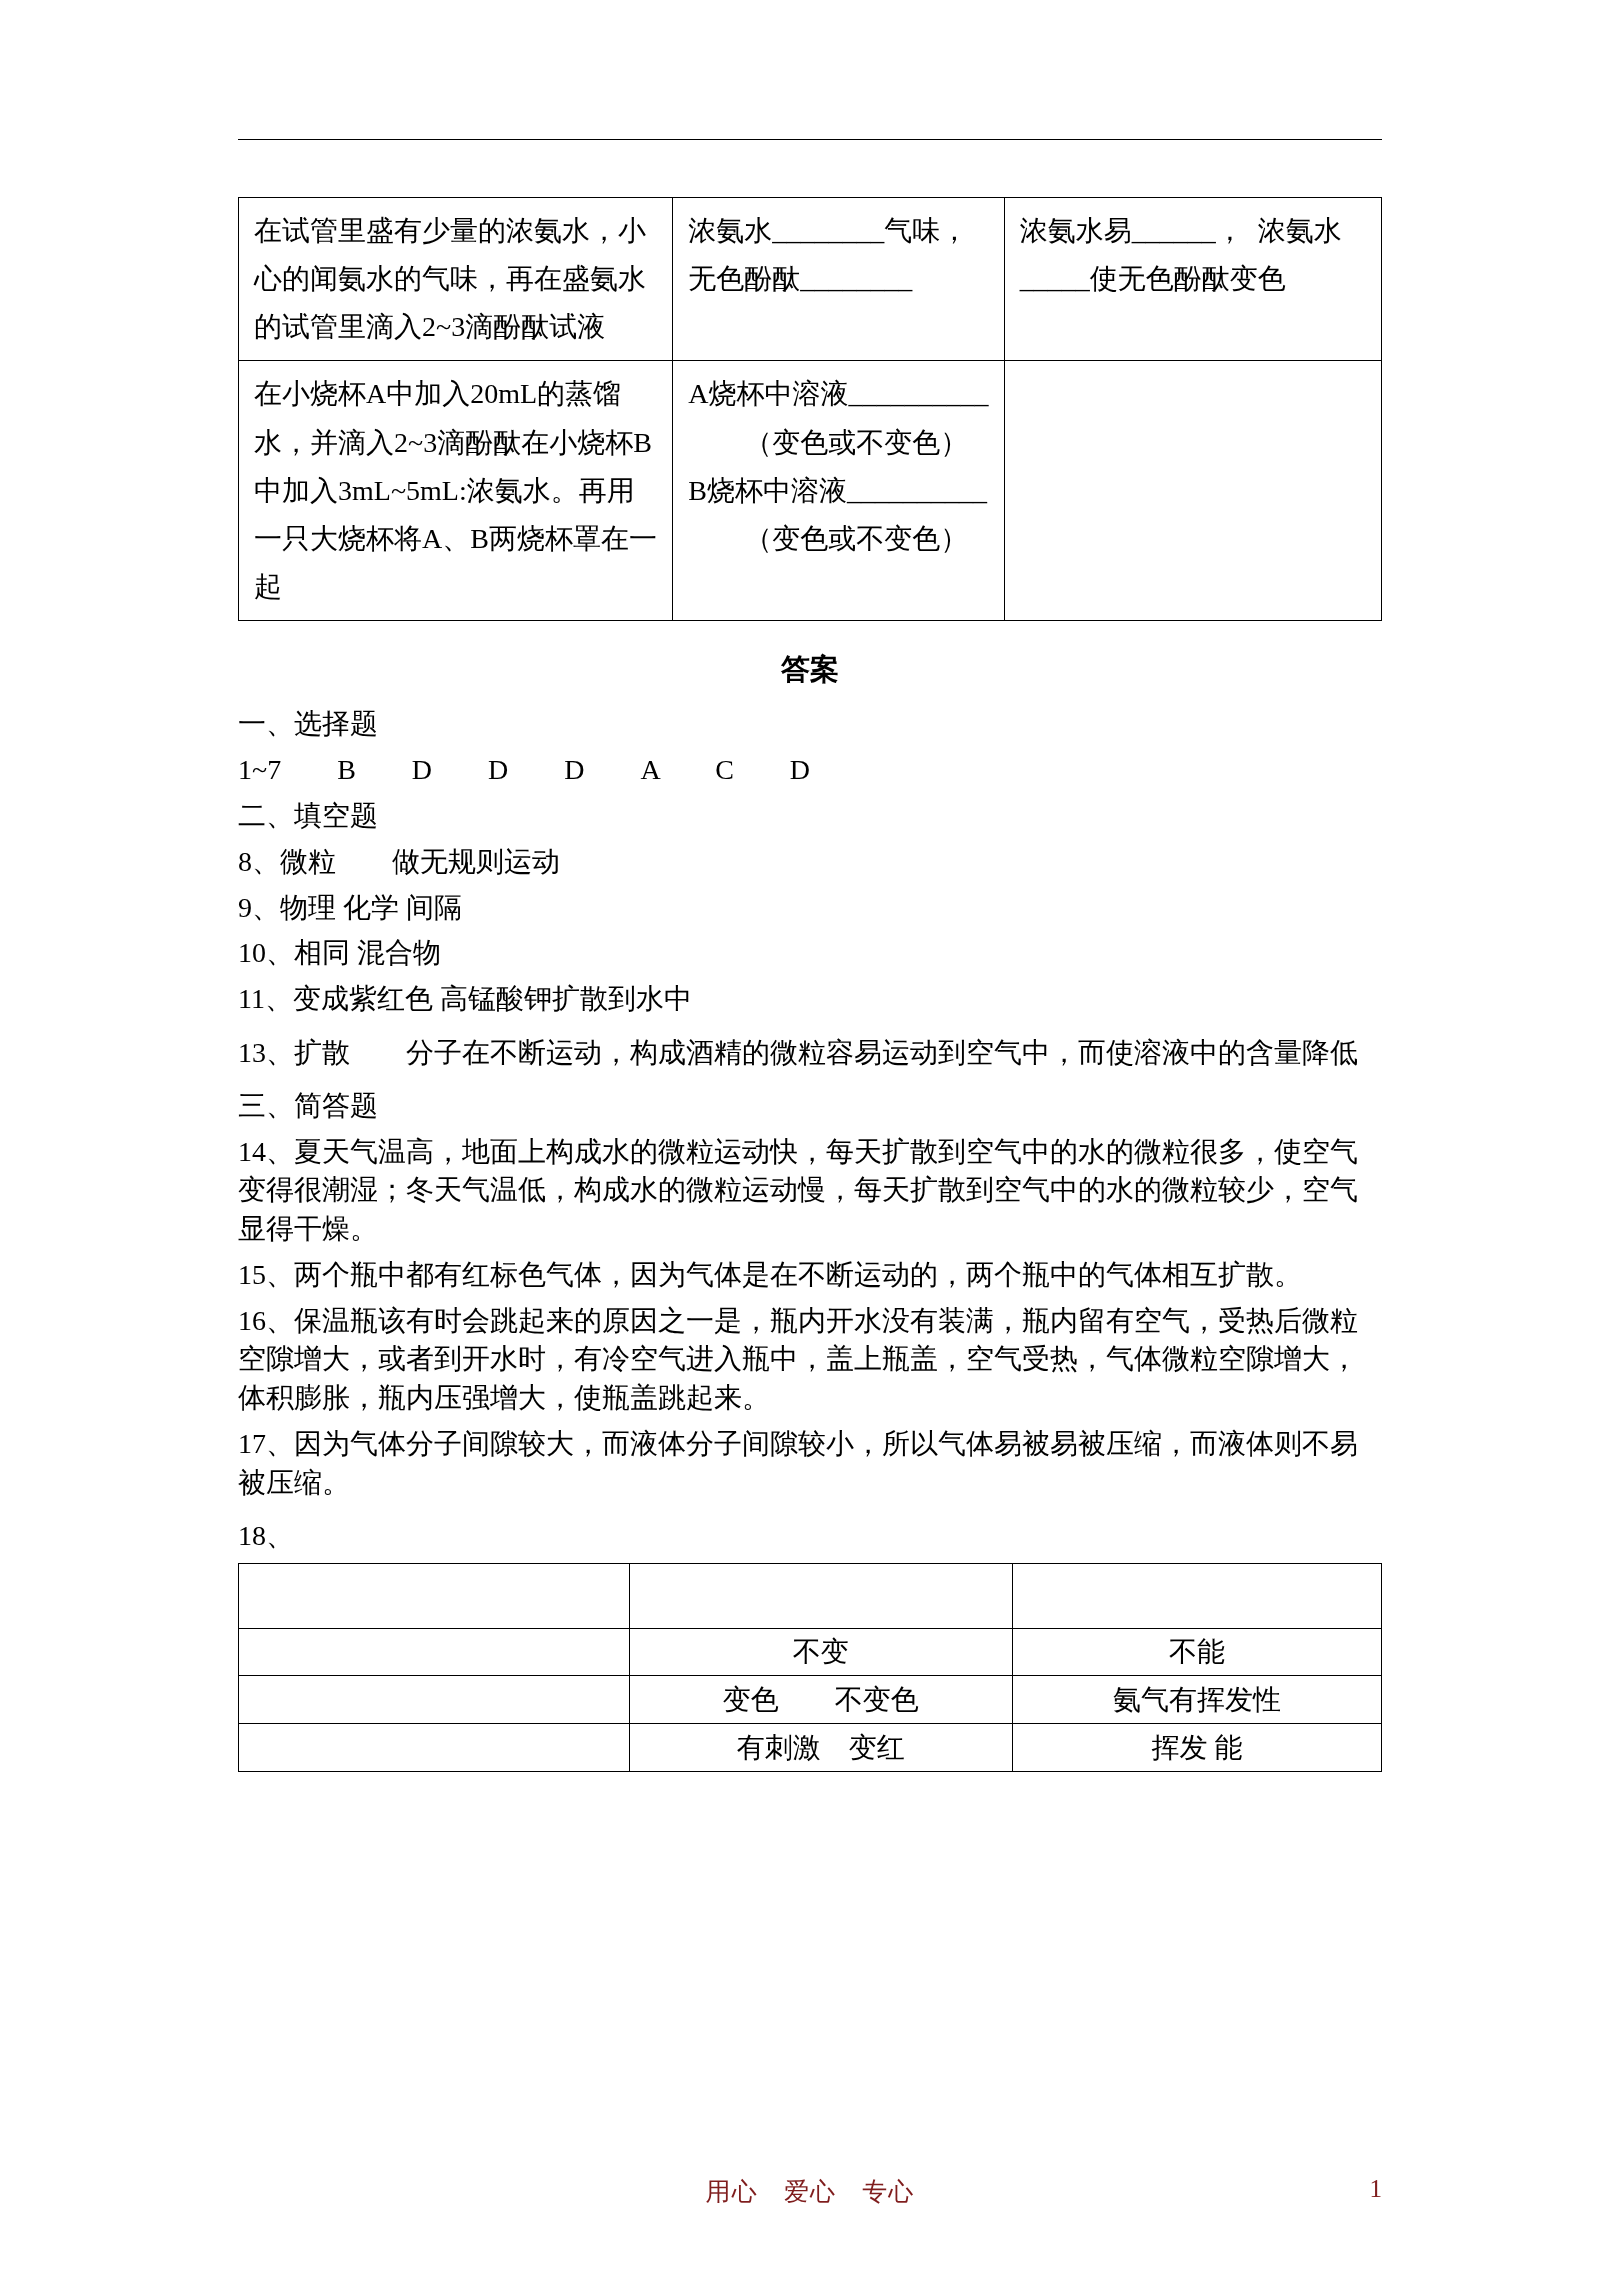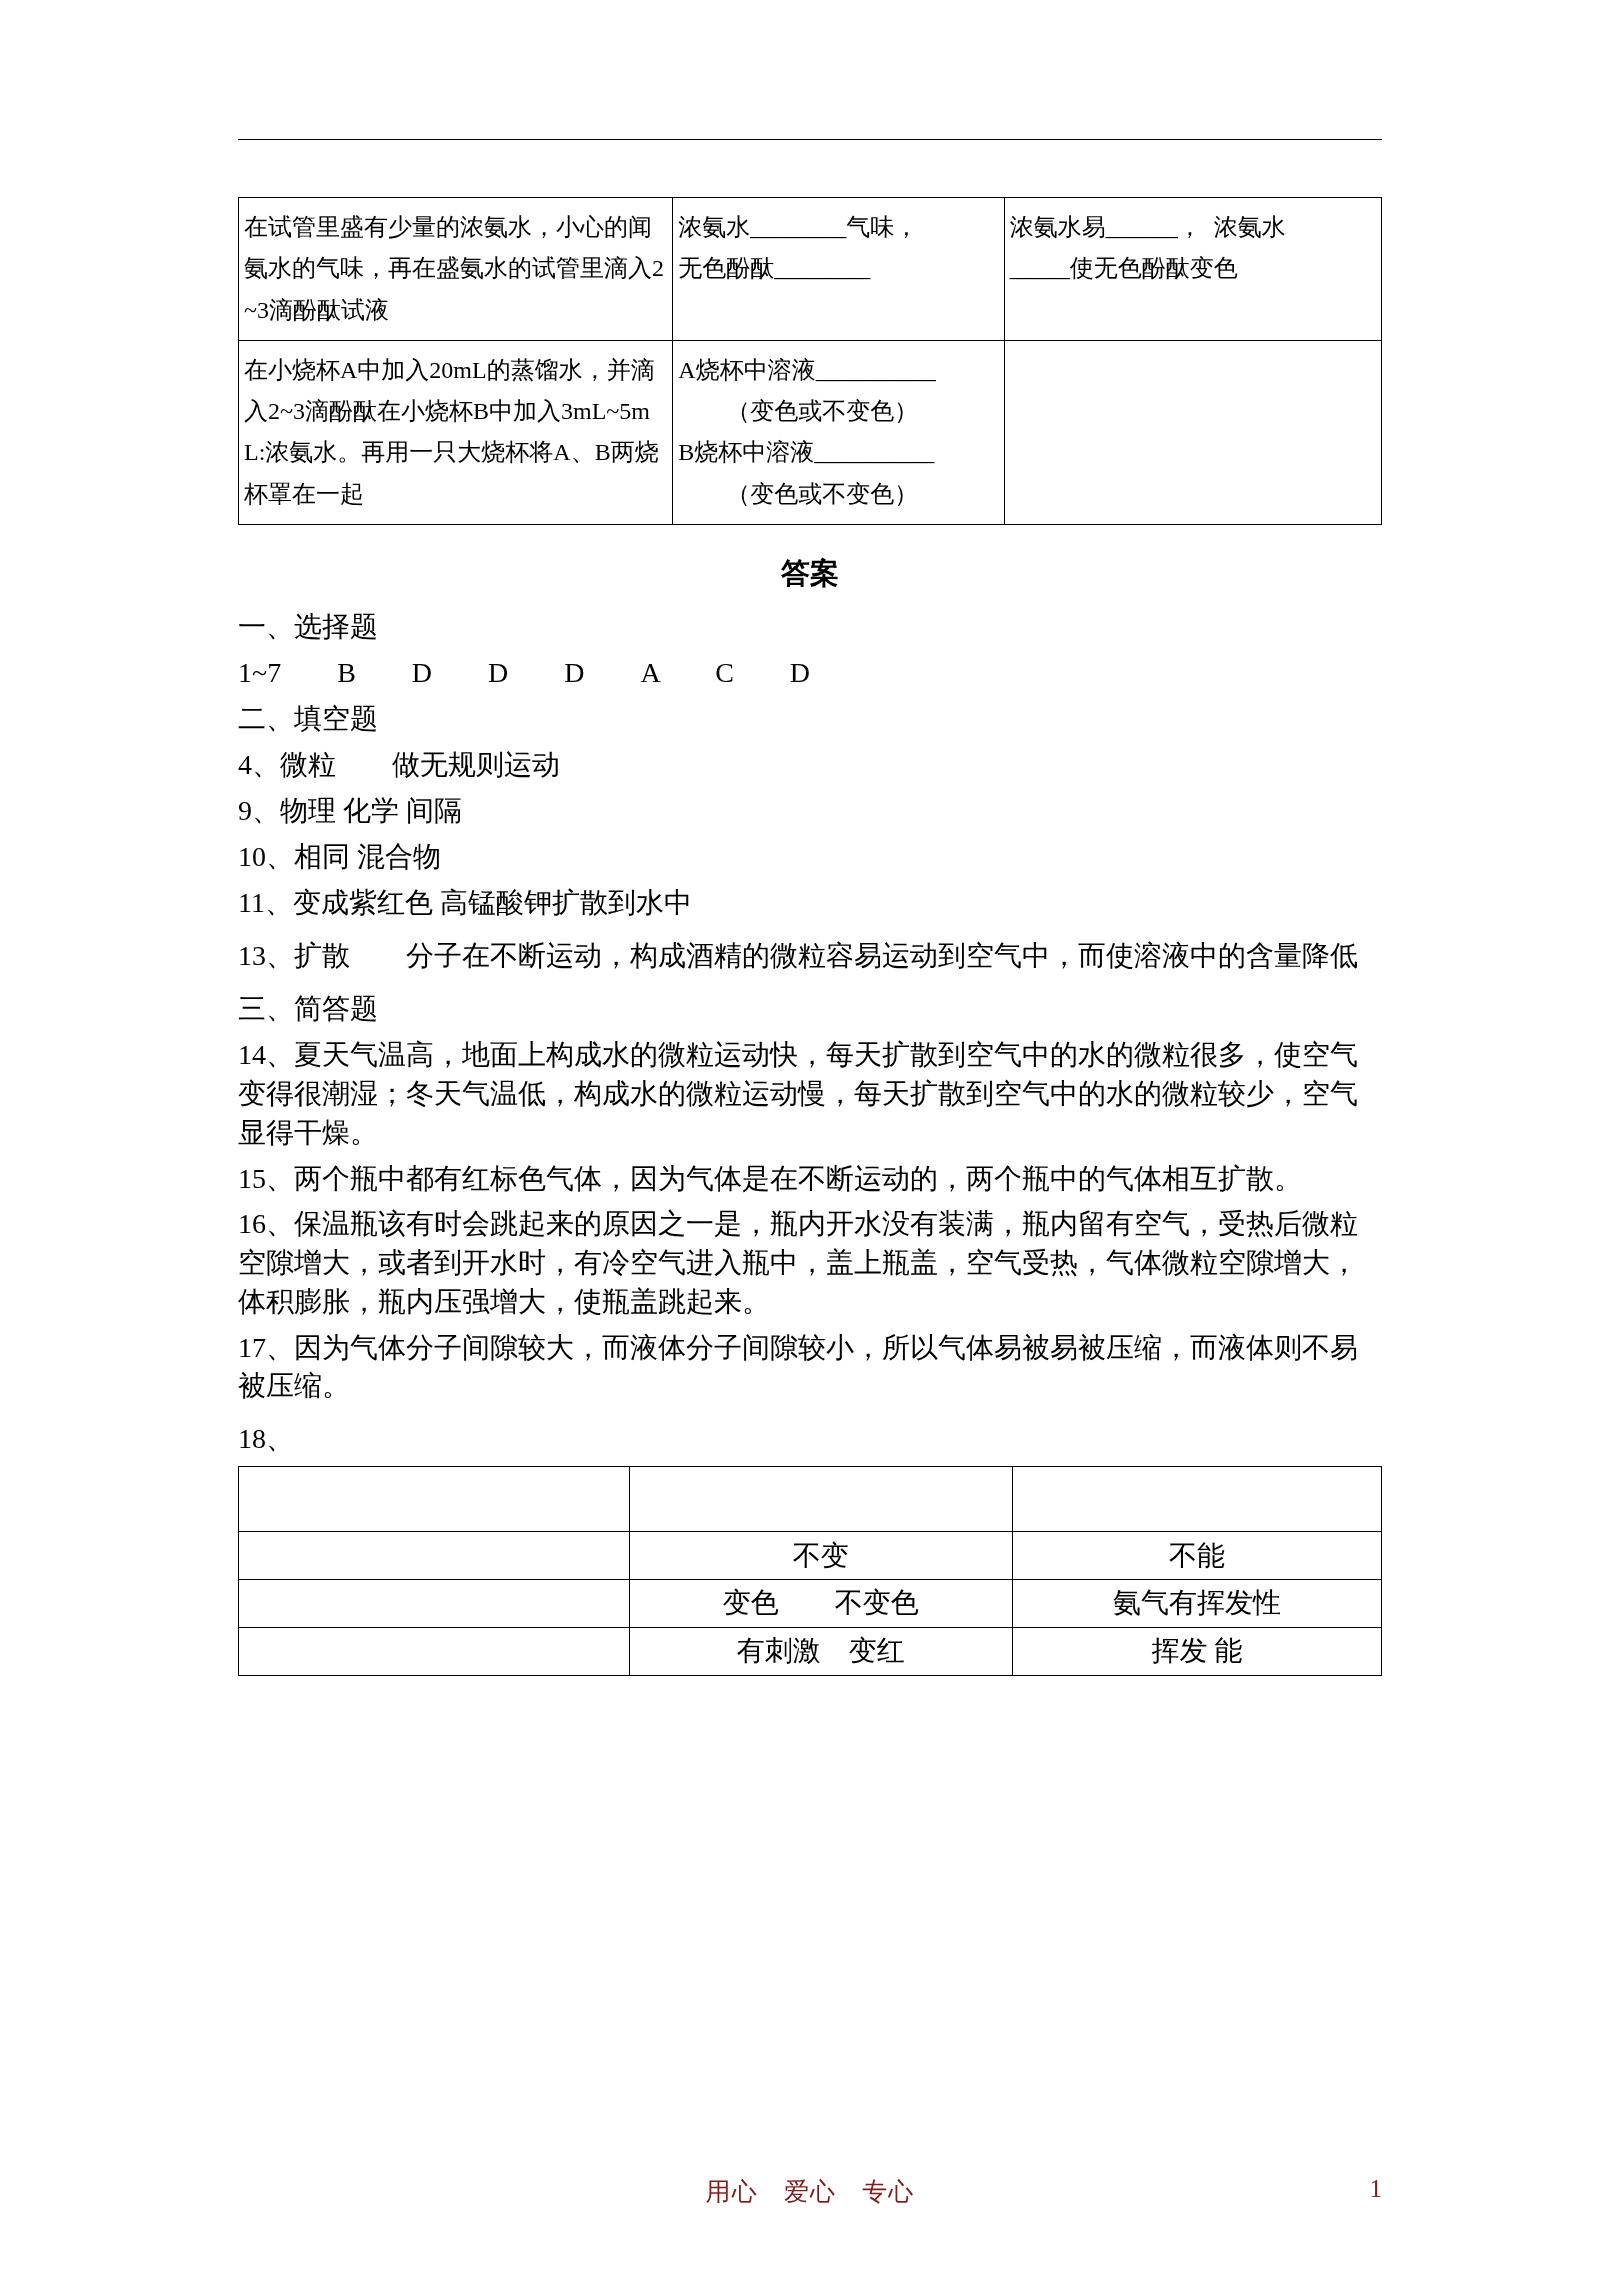--- a/index.html
+++ b/index.html
@@ -28,23 +28,23 @@
     border-top: 1.7px solid #000000;
     margin-bottom: 57px;
   }
   table {
     width: 100%;
     border-collapse: collapse;
     table-layout: fixed;
   }
   .exp-table td {
     border: 1.7px solid #000000;
-    font-size: 24px;
+    font-size: 28px;
     line-height: 1.72;
-    padding: 9px 5px;
+    padding: 9px 15px;
     vertical-align: top;
     white-space: pre-wrap;
     word-break: break-all;
   }
   .exp-col1 { width: 38%; }
   .exp-col2 { width: 29%; }
   .exp-col3 { width: 33%; }
   .answers-title {
     font-size: 29px;
     font-weight: bold;
@@ -125,21 +125,21 @@
           <td></td>
         </tr>
       </tbody>
     </table>
 
     <h2 class="answers-title">答案</h2>
 
     <p class="line">一、选择题</p>
     <p class="line">1~7　　B　　D　　D　　D　　A　　C　　D</p>
     <p class="line">二、填空题</p>
-    <p class="line">4、微粒　　做无规则运动</p>
+    <p class="line">8、微粒　　做无规则运动</p>
     <p class="line">9、物理 化学 间隔</p>
     <p class="line">10、相同 混合物</p>
     <p class="line">11、变成紫红色 高锰酸钾扩散到水中</p>
     <p class="line gap-before">13、扩散　　分子在不断运动，构成酒精的微粒容易运动到空气中，而使溶液中的含量降低</p>
     <p class="line gap-before">三、简答题</p>
     <p class="line">14、夏天气温高，地面上构成水的微粒运动快，每天扩散到空气中的水的微粒很多，使空气变得很潮湿；冬天气温低，构成水的微粒运动慢，每天扩散到空气中的水的微粒较少，空气显得干燥。</p>
     <p class="line">15、两个瓶中都有红标色气体，因为气体是在不断运动的，两个瓶中的气体相互扩散。</p>
     <p class="line">16、保温瓶该有时会跳起来的原因之一是，瓶内开水没有装满，瓶内留有空气，受热后微粒空隙增大，或者到开水时，有冷空气进入瓶中，盖上瓶盖，空气受热，气体微粒空隙增大，体积膨胀，瓶内压强增大，使瓶盖跳起来。</p>
     <p class="line">17、因为气体分子间隙较大，而液体分子间隙较小，所以气体易被易被压缩，而液体则不易被压缩。</p>
     <p class="line gap-before">18、</p>

